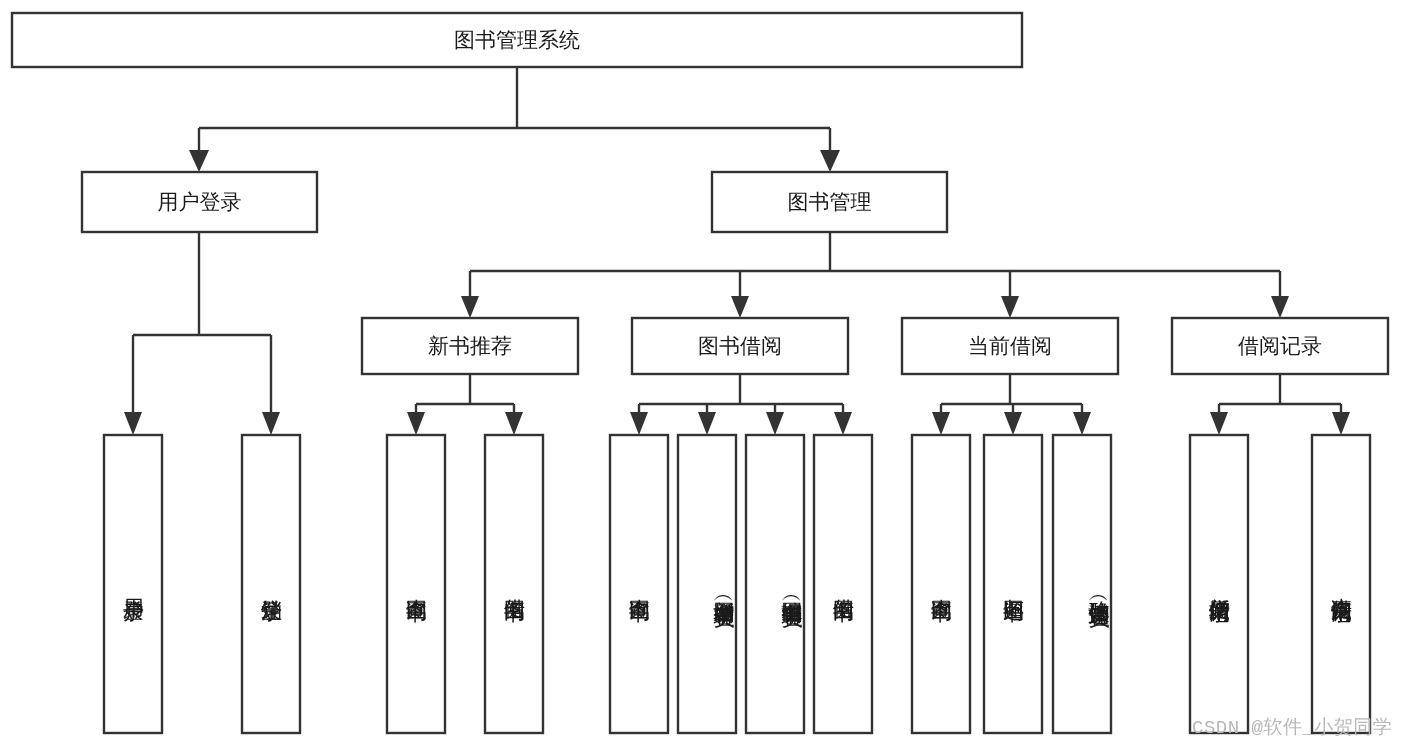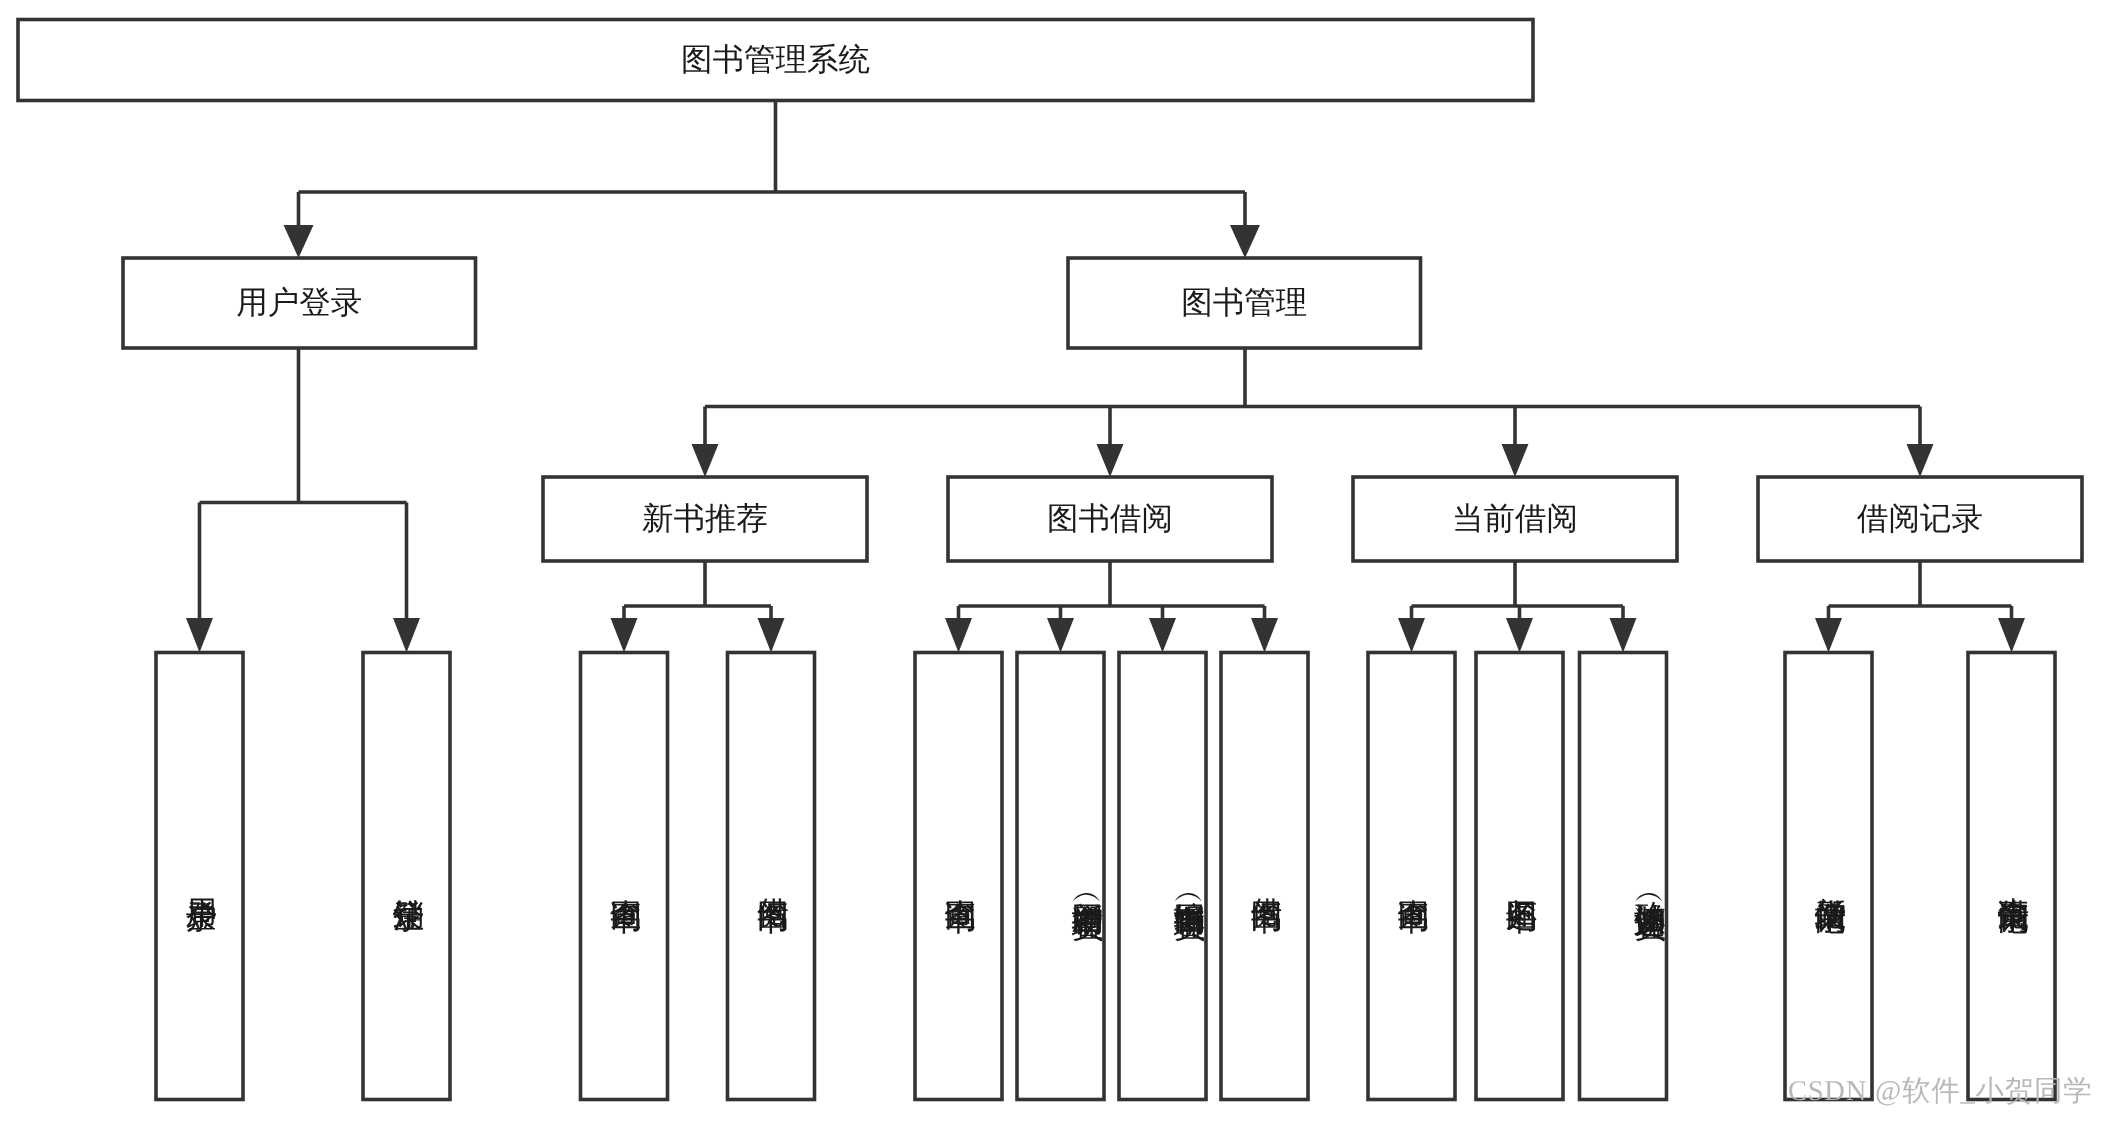--- a/index.html
+++ b/index.html
@@ -58,21 +58,21 @@
     font-size: 21px;
     line-height: 1.18;
     color: #1a1a1a;
     letter-spacing: 1px;
     white-space: nowrap;
     text-align: center;
     pointer-events: none;
   }
   .watermark {
     position: absolute;
-    font-family: Liberation Serif, serif;
+    font-family: Liberation Mono, monospace;
     font-size: 19px;
     color: #b8b8b8;
     white-space: nowrap;
     letter-spacing: 0.5px;
   }
 </style>
 </head>
 <body>
 
 <div id="diagram-root">

